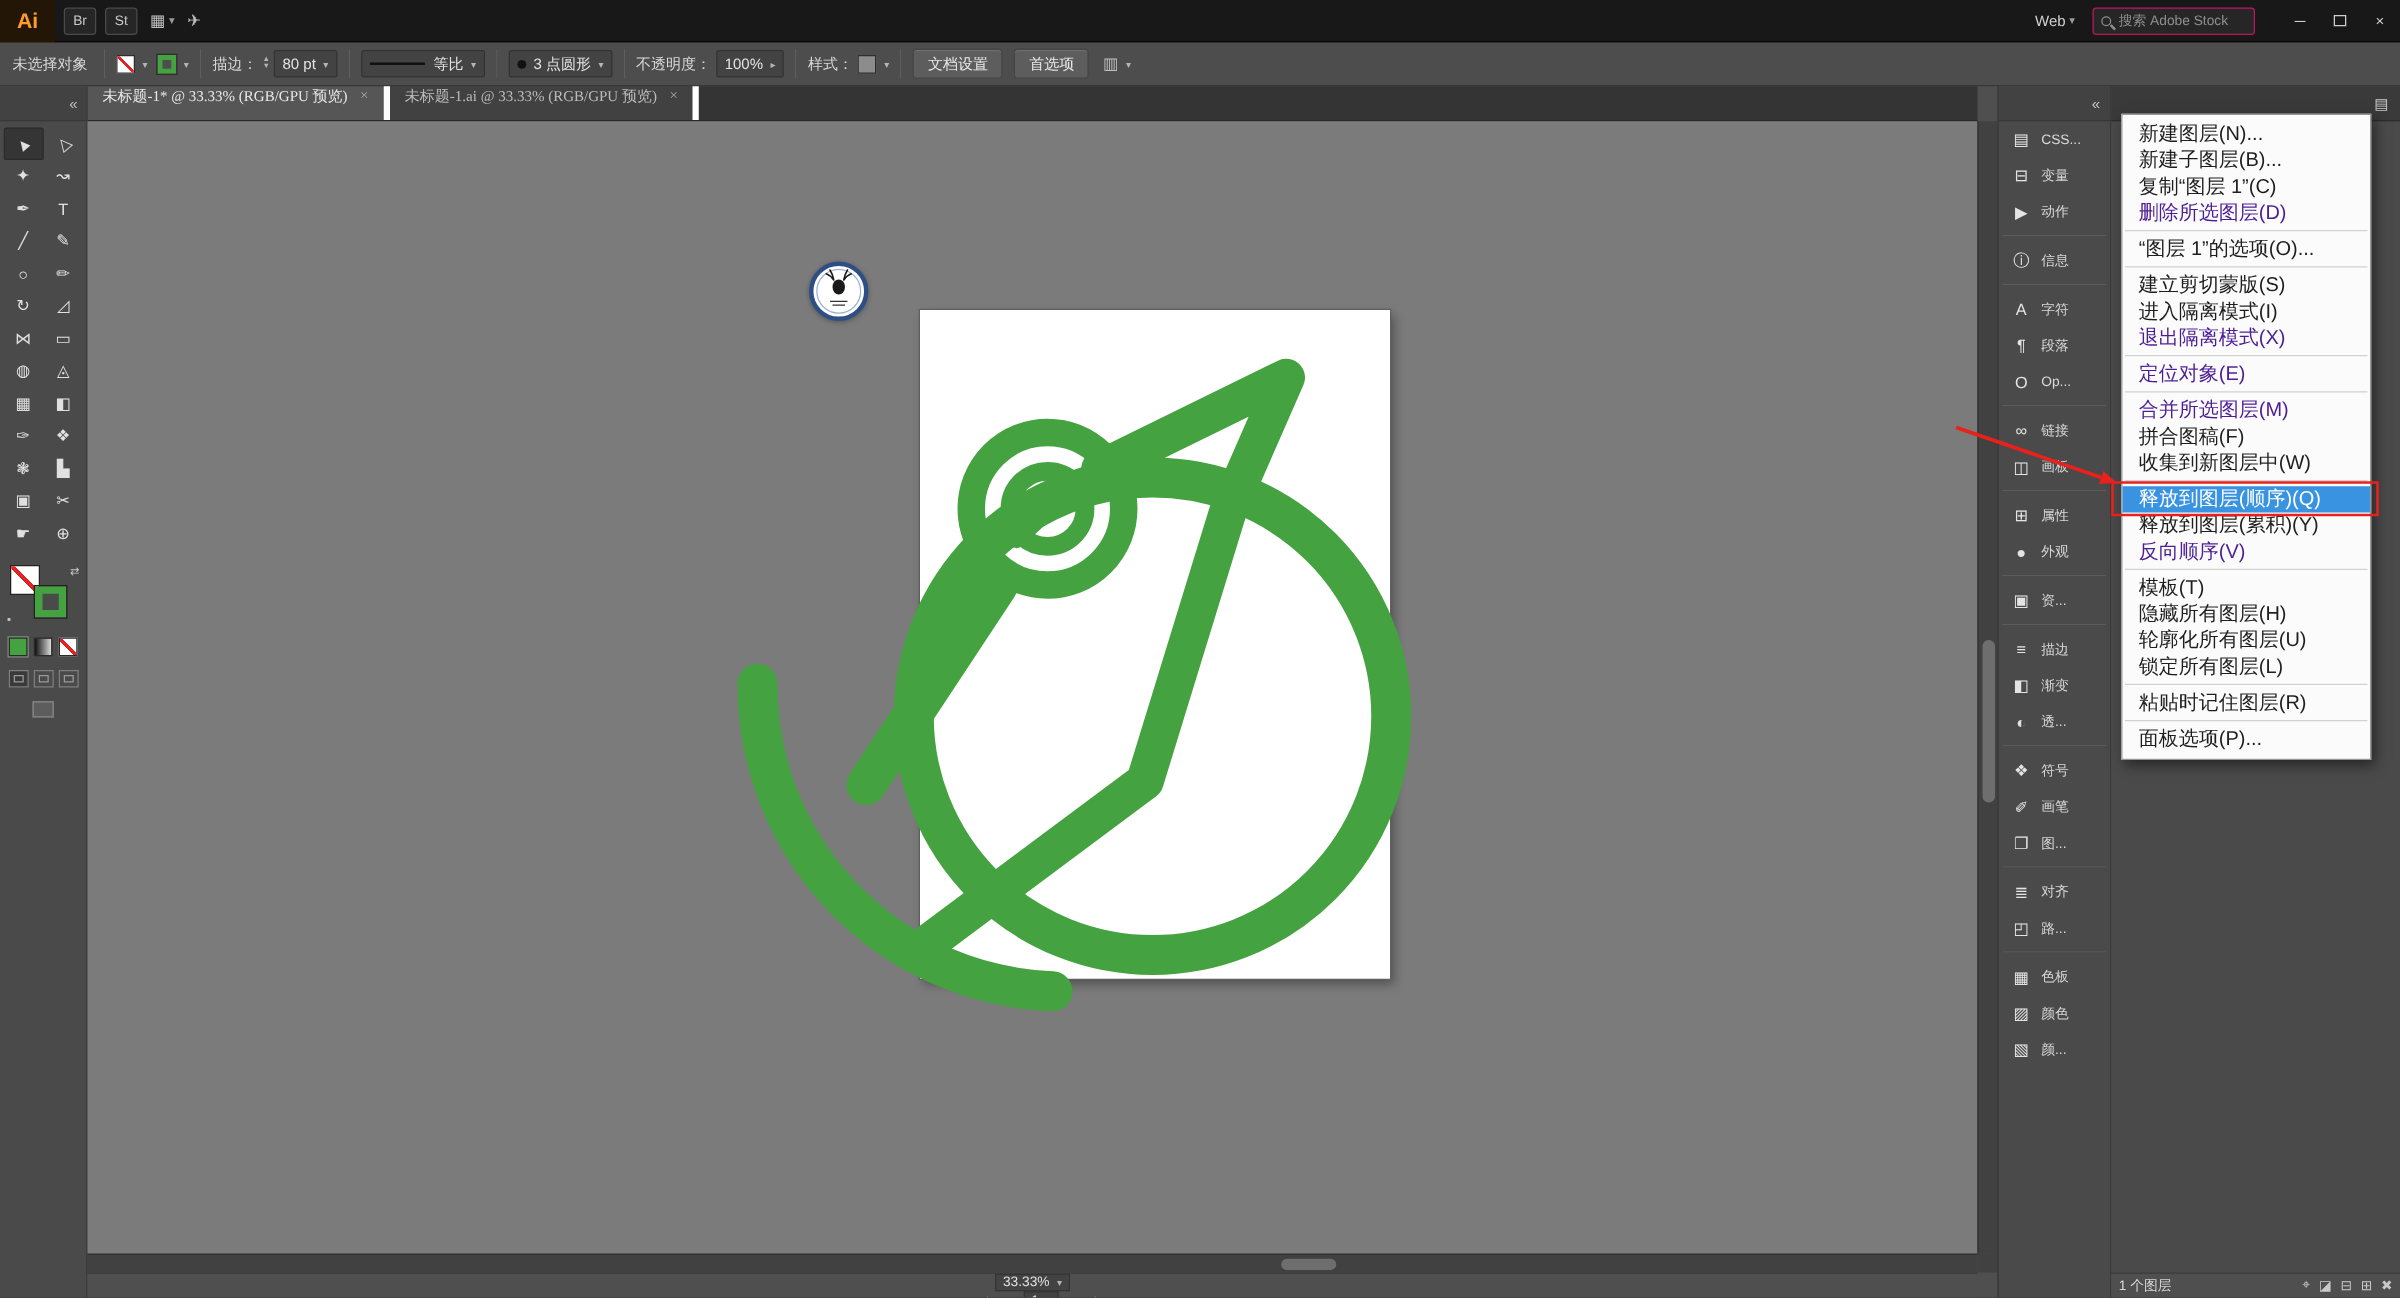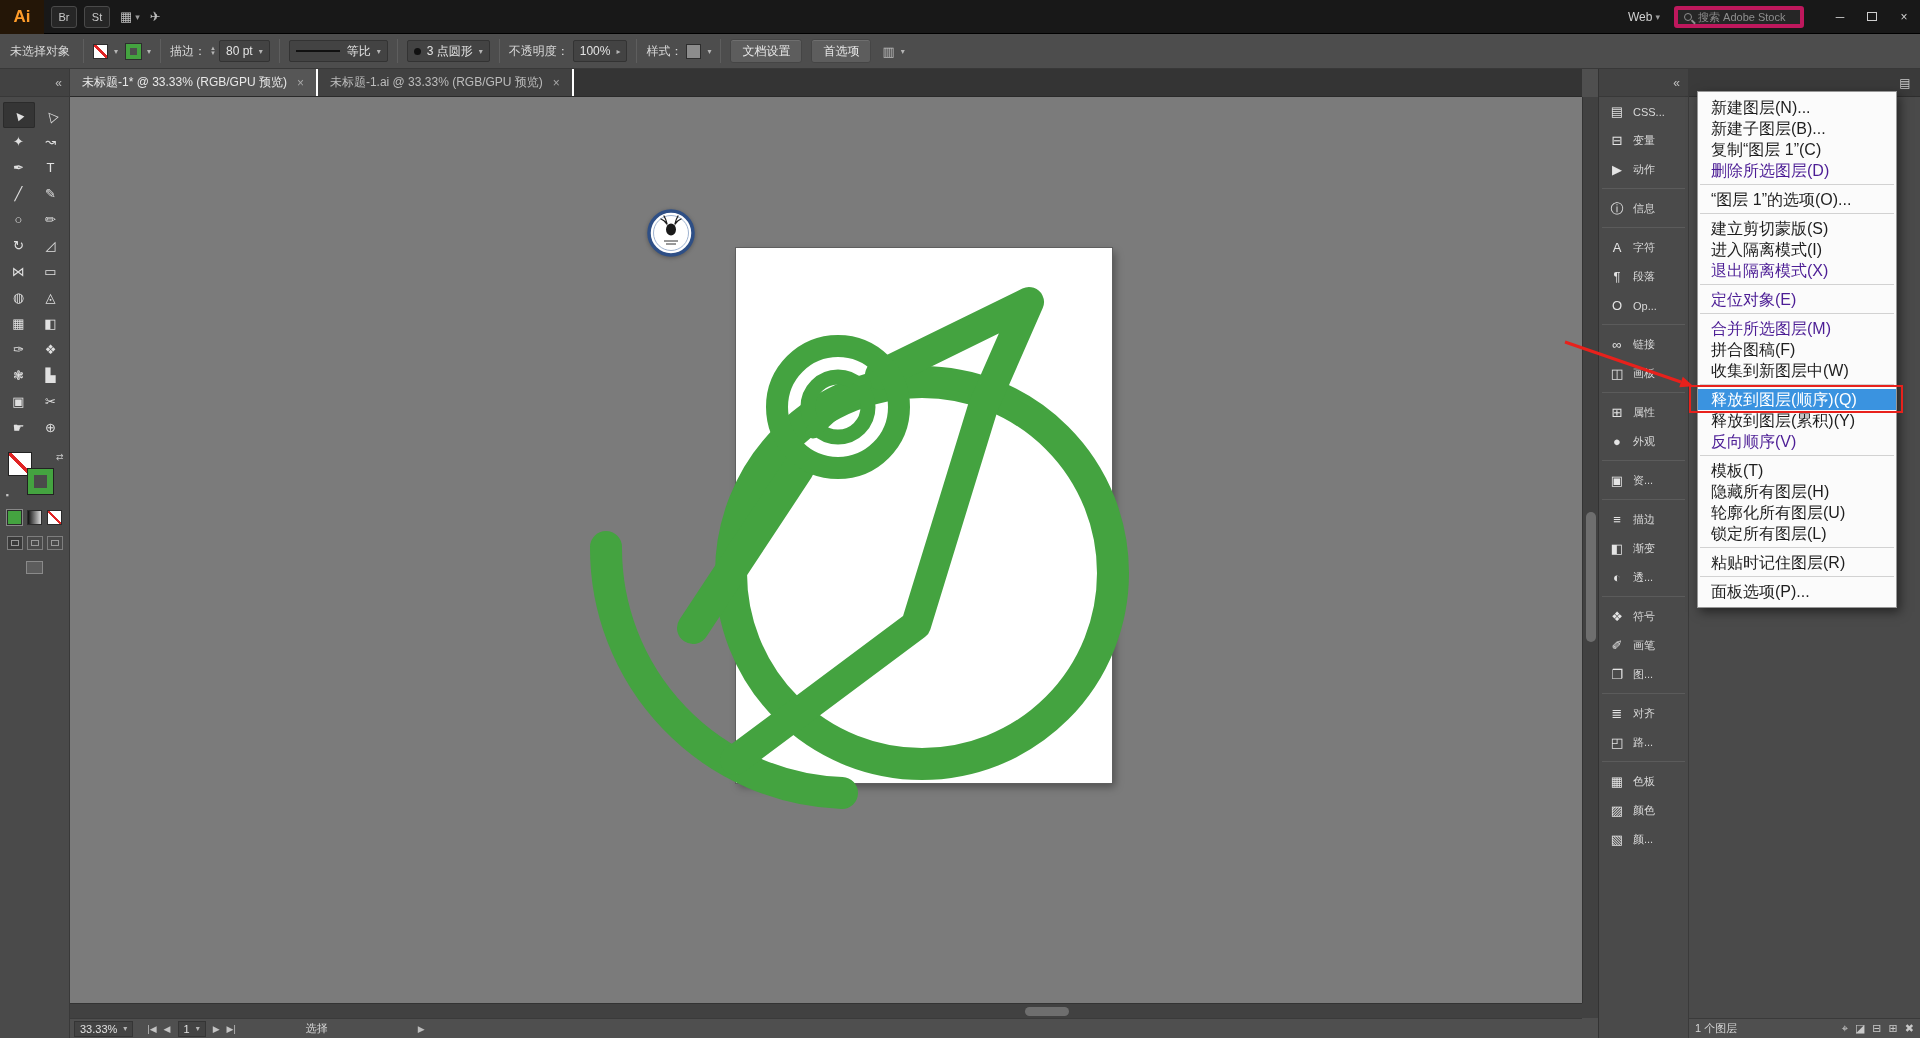--- a/index.html
+++ b/index.html
@@ -17,21 +17,21 @@
     font-weight:bold; font-size:17px; display:flex; align-items:center; justify-content:center; }
   #menubar-menus { display:flex; }
   .menu-item { padding:0 11px; line-height:34px; color:#d8d8d8; font-size:13px; }
   .mb-badge { min-width:26px; height:22px; border:1px solid #4a4a4a; border-radius:3px;
     margin-left:7px; display:flex; align-items:center; justify-content:center;
     font-size:11px; color:#c9c9c9; background:#262626; padding:0 4px; }
   .mb-icon { margin-left:10px; color:#bdbdbd; font-size:13px; }
   .mb-caret { font-size:9px; color:#9a9a9a; margin-left:3px; }
   .mb-right { margin-left:auto; display:flex; align-items:center; }
   .workspace { display:flex; align-items:center; margin-right:14px; color:#d0d0d0; font-size:12px;justify-content:space-between; }
-  .searchbox { width:130px; height:22px; background:#262626; border:4px solid #be185d; border-radius:3px;
+  .searchbox { width:130px; height:22px; background:#262626; border:1px solid #be185d; border-radius:3px;
     display:flex; align-items:center; padding:0 6px; margin-right:20px; }
   .lens { width:8px; height:8px; border:1.5px solid #8d8d8d; border-radius:50%; position:relative; flex:none; }
   .lens::after { content:""; position:absolute; width:5px; height:1.5px; background:#8d8d8d;
     transform:rotate(45deg); left:6px; top:7px; }
   .searchbox input { background:transparent; border:none; outline:none; color:#bdbdbd;
     font-size:11px; width:100%; margin-left:6px; font-family:inherit; }
   .searchbox input::placeholder { color:#8e8e8e; }
   .winbtn { width:32px; height:26px; display:flex; align-items:center; justify-content:center;
     color:#cfcfcf; font-size:12px; }
   .maxbox { width:10px; height:9px; border:1px solid #cfcfcf; display:inline-block; }
@@ -51,22 +51,22 @@
   .stepper { display:flex; flex-direction:column; margin-right:3px; color:#b5b5b5; font-size:6px; line-height:5px; }
   .line-preview { width:44px; height:2px; background:#111; margin-right:7px; }
   .dot-preview { width:7px; height:7px; background:#111; border-radius:50%; margin-right:6px; }
   .style-swatch { width:15px; height:15px; background:#8c8c8c; border:1px solid #2d2d2d; }
   .cb-button { height:24px; background:#5d5d5d; border:1px solid #454545; border-radius:3px;
     box-shadow:inset 0 1px 0 #6e6e6e; display:flex; align-items:center; padding:0 11px;
     color:#e8e8e8; margin-right:9px; white-space:nowrap; }
   
   .tabbar { position:absolute; left:70px; top:69px; width:1512px; height:28px;
     background:#343434; display:flex; border-bottom:1px solid #2a2a2a; }
-  .tab { display:flex; align-items:center; padding:0 12px; font-size:12px;
-    background:#414141; color:#bcbcbc; border-right:2px solid #ffffff; max-width:330px; }
+  .tab { display:flex; align-items:flex-start; padding:0 12px; font-size:12px;
+    background:#414141; color:#bcbcbc; border-right:5px solid #ffffff; max-width:330px;font-family:Liberation Serif, serif; }
   .tab.active { background:#565656; color:#e8e8e8; }
   .tab-close { margin-left:10px; color:#a8a8a8; font-size:12px; }
   
   .toolbar { position:absolute; left:0; top:69px; bottom:0; width:70px;
     background:#4a4a4a; border-right:1px solid #393939; }
   .tb-head { height:28px; display:flex; align-items:center; justify-content:flex-end;
     padding-right:7px; color:#bdbdbd; font-size:12px; background:#424242; border-bottom:1px solid #383838; }
   #tool-grid { display:grid; grid-template-columns:32px 32px; justify-content:center; padding-top:5px; }
   .tool { height:26px; display:flex; align-items:center; justify-content:center;
     font-size:13px; color:#e0e0e0; border-radius:2px; }
@@ -104,21 +104,21 @@
   .vscroll { position:absolute; left:1582px; top:97px; width:16px; height:906px;
     background:#414141; border-left:1px solid #333; }
   .vthumb { position:absolute; left:3px; top:415px; width:10px; height:130px; background:#6e6e6e; border-radius:5px; }
   .hscroll { position:absolute; left:70px; top:1003px; width:1512px; height:15px;
     background:#414141; border-top:1px solid #333; }
   .hthumb { position:absolute; left:955px; top:3px; width:44px; height:9px; background:#6e6e6e; border-radius:5px; }
   .corner { position:absolute; left:1582px; top:1003px; width:16px; height:15px; background:#414141; }
   
   .statusbar { position:absolute; left:70px; top:1018px; width:1512px; height:20px;
     background:#4f4f4f; border-top:1px solid #3a3a3a; display:flex; align-items:center;
-    font-size:11px; padding:0 4px; }
+    font-size:11px; padding:0 4px;flex-direction:column; }
   .sb-field { background:#434343; border:1px solid #353535; height:16px; display:flex;
     align-items:center; padding:0 5px; color:#e0e0e0; }
   .sb-nav { display:flex; align-items:center; gap:7px; margin-left:14px; color:#c3c3c3; font-size:9px; }
   .sb-status { margin-left:70px; color:#d8d8d8; font-size:11px; }
   .sb-menu-arrow { margin-left:90px; color:#bdbdbd; font-size:9px; }
   
   .dock { position:absolute; left:1598px; top:69px; bottom:0; width:322px; background:#474747;
     border-left:1px solid #333; }
   .dock-strip { position:absolute; left:0; top:0; bottom:0; width:90px; background:#4a4a4a;
     border-right:1px solid #3a3a3a; }

